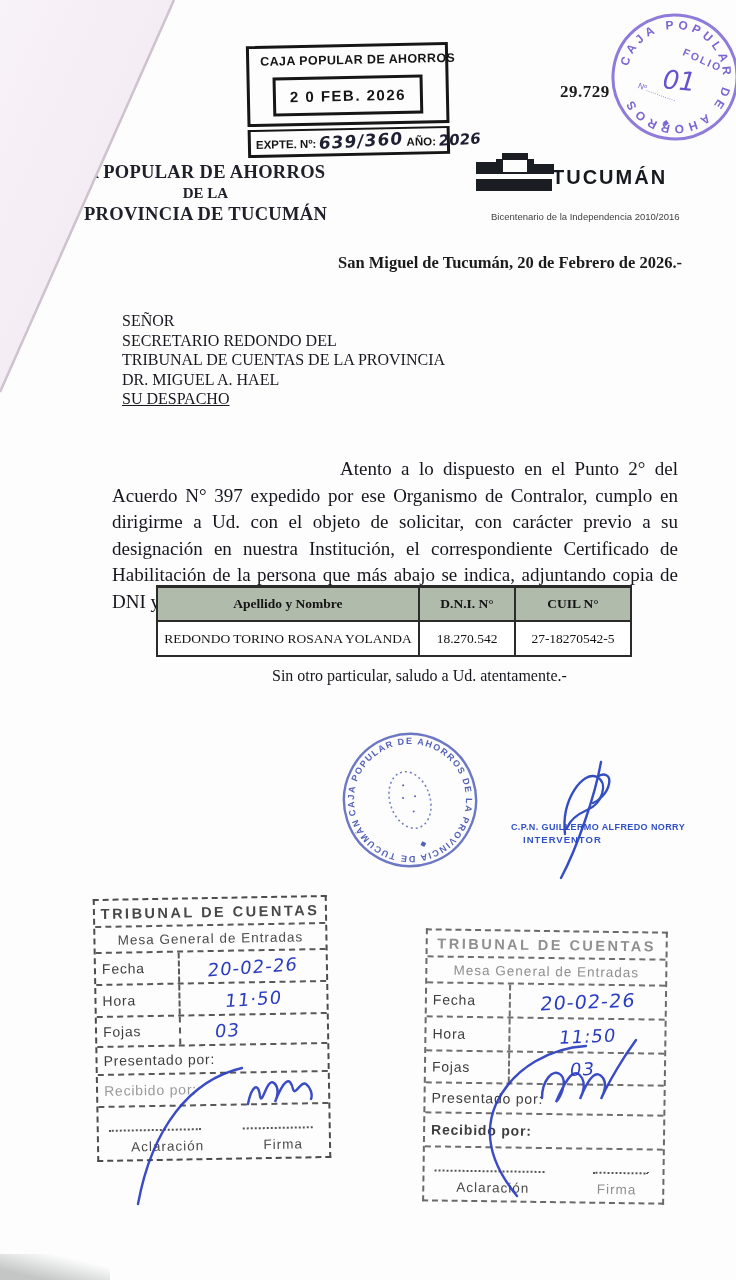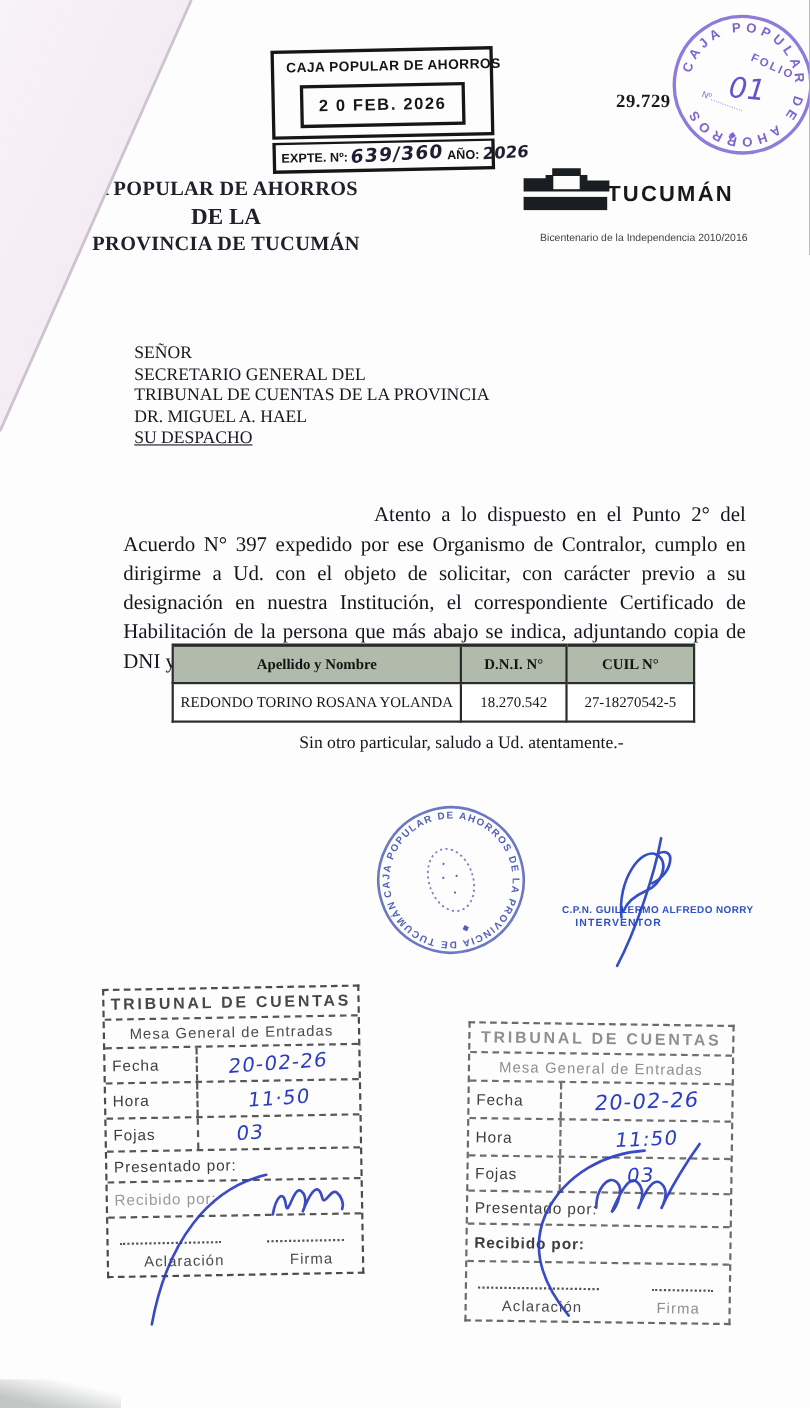--- a/index.html
+++ b/index.html
@@ -26,21 +26,21 @@
   .hw-expte{font-size:17px;letter-spacing:1px;}
   .hw-anio{font-size:15px;}
   
   .regnum{position:absolute;left:560px;top:82px;font-weight:bold;font-size:17px;letter-spacing:.5px;z-index:4;}
   
   .foliostamp{position:absolute;left:602px;top:4px;z-index:6;transform:rotate(10deg);opacity:.92;}
   
   .lh-left{position:absolute;left:58px;top:162px;width:295px;text-align:center;font-weight:bold;
     color:#20202a;z-index:4;}
   .lh-l1{font-size:18.5px;letter-spacing:.3px;}
-  .lh-l2{font-size:21px;margin-top:2px;}
+  .lh-l2{font-size:15px;margin-top:2px;}
   .lh-l3{font-size:18.5px;margin-top:2px;letter-spacing:.3px;}
   .lh-logo{position:absolute;left:474px;top:152px;z-index:4;}
   .lh-brand{position:absolute;left:552px;top:166px;font-family:"Liberation Sans",sans-serif;
     font-weight:bold;font-size:20px;letter-spacing:2px;color:#16191d;z-index:4;}
   .lh-tag{position:absolute;left:467px;top:211px;font-family:"Liberation Sans",sans-serif;
     font-size:9.5px;color:#3f3f3f;z-index:4;padding-left:24px;}
   
   .dateline{position:absolute;left:338px;top:253px;font-size:16.5px;font-weight:600;}
   .addr{position:absolute;left:122px;top:311px;font-size:16px;font-weight:normal;line-height:19.5px;color:#17171f;}
   .addr .u{text-decoration:underline;}
@@ -153,24 +153,25 @@
   </div>
 
   <svg class="lh-logo" width="84" height="44" viewBox="0 0 84 44">
     <path d="M2,10 h20 v-3 h6 v-6 h26 v6 h6 v5 h20 v10 h-78 z" fill="#1a1d21"></path>
     <rect x="29" y="8" width="24" height="12" fill="#fdfdfd"></rect>
     <rect x="2" y="27" width="76" height="12" fill="#1a1d21"></rect>
   </svg>
   <div class="lh-brand">TUCUMÁN</div>
   <div class="lh-tag">Bicentenario de la Independencia 2010/2016</div>
 
+  <div class="dateline">San Miguel de Tucumán, 20 de Febrero de 2026.-</div>
 
   <div class="addr">
     <div>SEÑOR</div>
-    <div>SECRETARIO GENERAL DEL</div>
+    <div>SECRETARIO REDONDO DEL</div>
     <div>TRIBUNAL DE CUENTAS DE LA PROVINCIA</div>
     <div>DR. MIGUEL A. HAEL</div>
     <div class="u">SU DESPACHO</div>
   </div>
 
   <div class="body-p">Atento a lo dispuesto en el Punto 2° del Acuerdo N° 397 expedido por ese Organismo de Contralor, cumplo en dirigirme a Ud. con el objeto de solicitar, con carácter previo a su designación en nuestra Institución, el correspondiente Certificado de Habilitación de la persona que más abajo se indica, adjuntando copia de DNI y Constancia de CUIL de la misma:</div>
 
   <table class="dni">
     <tbody>
         <tr>

